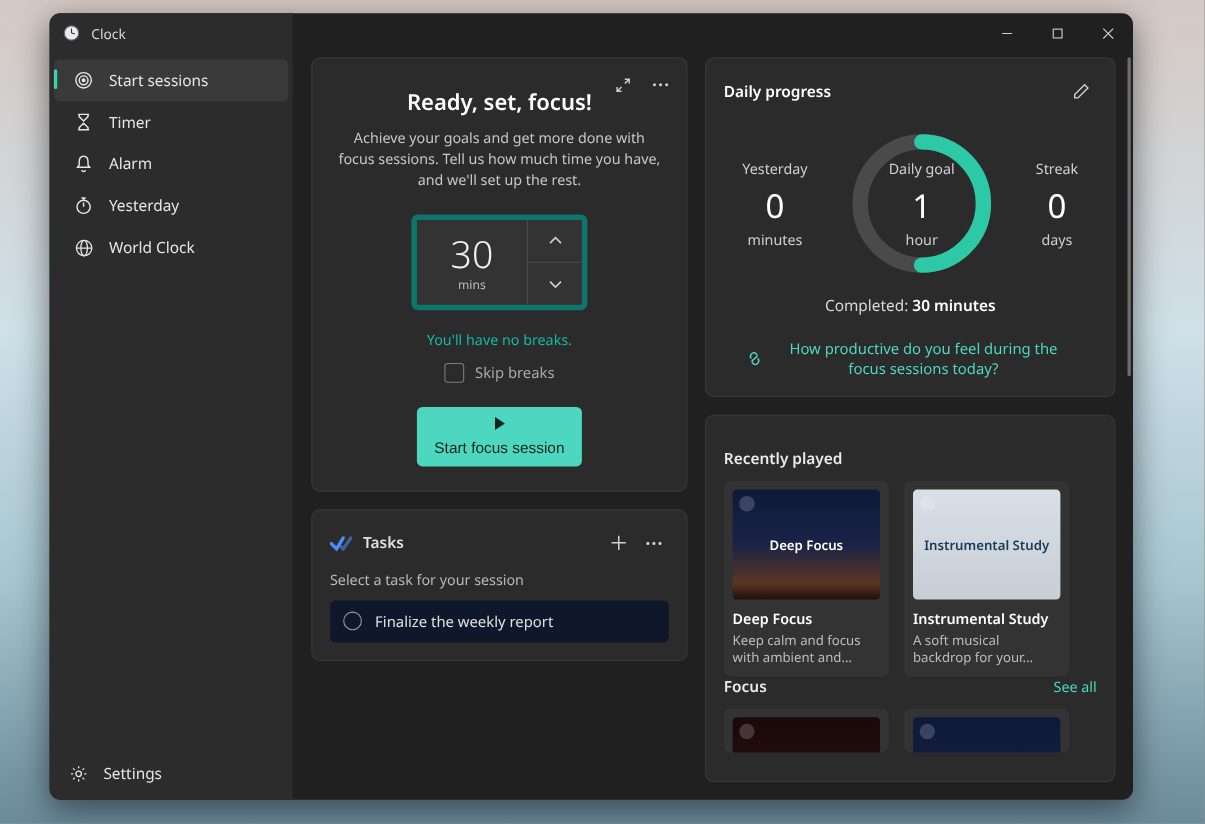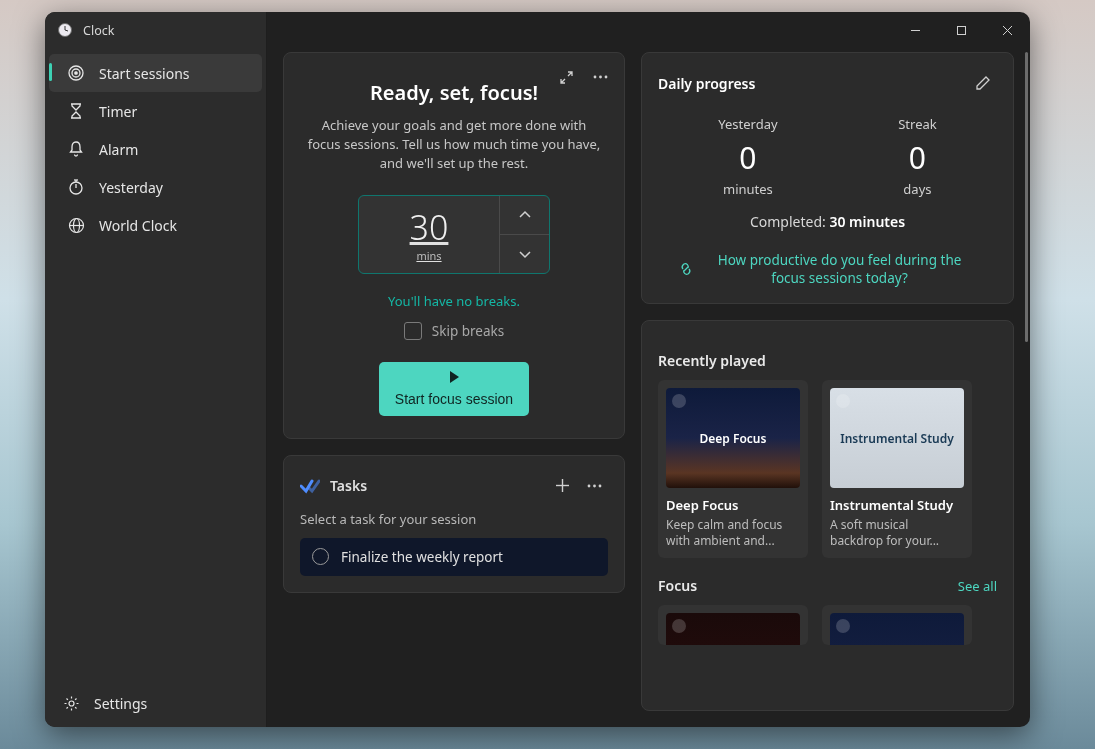--- a/index.html
+++ b/index.html
@@ -33,21 +33,21 @@
   .col { display:flex; flex-direction:column; gap:16px; }
   .col.left { width:342px; }
   .col.right { flex:1; min-width:0;}
   .card { background:#2b2b2b; border-radius:8px; padding:16px; border:1px solid #393939; position:relative;}
   
   .focus-card { padding:18px 18px 22px 18px; }
   .card-actions { position:absolute; top:10px; right:10px; display:flex; gap:6px; }
   .iconbtn { width:28px; height:28px; display:flex; align-items:center; justify-content:center; color:#d0d0d0; border-radius:4px; cursor:pointer; font-size:14px;}
   .focus-title { text-align:center; font-size:20px; font-weight:600; color:#fff; margin-top:8px;}
   .focus-sub { text-align:center; font-size:13px; color:#c7c7c7; margin:10px 4px 0 4px; line-height:1.45;}
-  .spinner { display:flex; margin:22px auto 0 auto; width:192px; border:1px solid #0f766e; border-radius:6px; overflow:hidden; background:#333333;text-decoration:underline;}
+  .spinner { display:flex; margin:22px auto 0 auto; width:160px; border:5px solid #0f766e; border-radius:6px; overflow:hidden; background:#333333;}
   .spinner-val { flex:1; display:flex; flex-direction:column; align-items:center; justify-content:center; padding:8px 0 10px 0;}
   .spinner-val .big { font-size:34px; font-weight:300; color:#f0f0f0;}
   .spinner-val .small { font-size:11px; color:#bdbdbd; margin-top:-2px;}
   .spinner-btns { width:50px; display:flex; flex-direction:column; border-left:1px solid #4a4a4a;}
   .spinbtn { flex:1; display:flex; align-items:center; justify-content:center; color:#cfcfcf; cursor:pointer;}
   .spinbtn:first-child { border-bottom:1px solid #4a4a4a;}
   .breaks-note { text-align:center; font-size:13px; color:#14b8a6; margin-top:18px;}
   .skip-row { display:flex; align-items:center; justify-content:center; gap:10px; margin-top:12px; color:#a8a8a8; font-size:13.5px;}
   .chk { width:18px; height:18px; border:1.5px solid #7a7a7a; border-radius:3px;}
   .start-btn { display:flex; align-items:center; gap:8px; background:#4dd6c0; color:#102522; font-size:14px;
@@ -76,21 +76,21 @@
   
   .sp-card .hdr { display:flex; align-items:center; gap:8px; font-weight:600; font-size:15px; color:#fff;}
   .sp-actions { margin-left:auto;}
   .sp-sub { font-size:14px; font-weight:600; color:#eaeaea; margin-top:14px;}
   .sp-row { display:flex; gap:14px; margin-top:10px;}
   .sp-item { width:150px; background:#333333; border-radius:6px; padding:8px 8px 10px 8px; cursor:pointer;}
   .sp-cover { width:100%; height:100px; border-radius:4px; display:flex; align-items:center; justify-content:center; color:#fff; font-size:12px; font-weight:600; text-align:center; position:relative; overflow:hidden; padding:4px;}
   .sp-cover .badge { position:absolute; top:6px; left:6px; width:14px; height:14px; border-radius:50%; background:rgba(255,255,255,.18);}
   .sp-title { font-size:13px; font-weight:600; color:#fff; margin-top:8px;}
   .sp-desc { font-size:12px; color:#bdbdbd; margin-top:3px; line-height:1.3; max-height:32px; overflow:hidden;}
-  .sp-section-row { display:flex; align-items:baseline; margin-top:18px;}
+  .sp-section-row { display:flex; align-items:baseline; }
   .seeall { margin-left:auto; color:#4dd6c0; font-size:13px; cursor:pointer;}
   .sp-row.partial .sp-item { height:40px; overflow:hidden; padding-top:8px;}
   .sp-row.partial .sp-cover { height:100px;}
   svg { display:block; }
   .scrollthumb { position:absolute; right:2px; top:40px; width:3px; height:290px; background:#6c6c6c; border-radius:2px;}
 </style>
 </head>
 <body>
 
 <div class="window">
@@ -281,20 +281,31 @@
                 <path d="M11 2l3 3L5 14H2v-3z"></path>
               </svg>
           </div>
         </div>
         <div class="dp-row">
           <div class="dp-stat">
             <div class="dp-label">Yesterday</div>
             <div class="dp-val">0</div>
             <div class="dp-unit">minutes</div>
           </div>
+          <div class="ring-wrap">
+            <svg width="140" height="140" viewBox="0 0 140 140">
+              <circle cx="70" cy="70" r="56" stroke="#4a4a4a" stroke-width="14" fill="none"></circle>
+              <circle id="ring-arc" cx="70" cy="70" r="56" stroke="#2dc9a6" stroke-width="14" fill="none" stroke-linecap="round" transform="rotate(-90 70 70)" stroke-dasharray="351.86" stroke-dashoffset="175.93"></circle>
+            </svg>
+            <div class="ring-center">
+              <div class="dp-label">Daily goal</div>
+              <div class="dp-val">1</div>
+              <div class="dp-unit">hour</div>
+            </div>
+          </div>
           <div class="dp-stat">
             <div class="dp-label">Streak</div>
             <div class="dp-val">0</div>
             <div class="dp-unit">days</div>
           </div>
         </div>
         <div class="completed-row">
           <span>Completed: </span><b>30 minutes</b>
         </div>
         <div class="survey">

